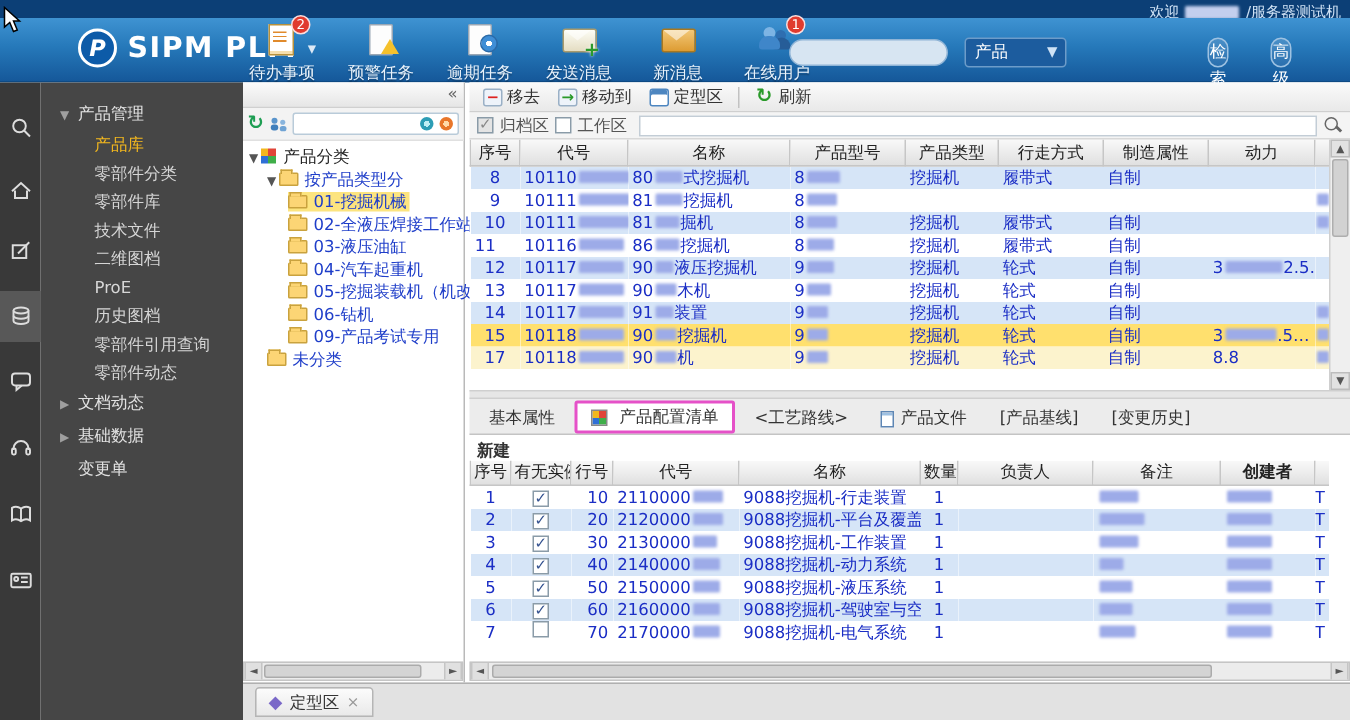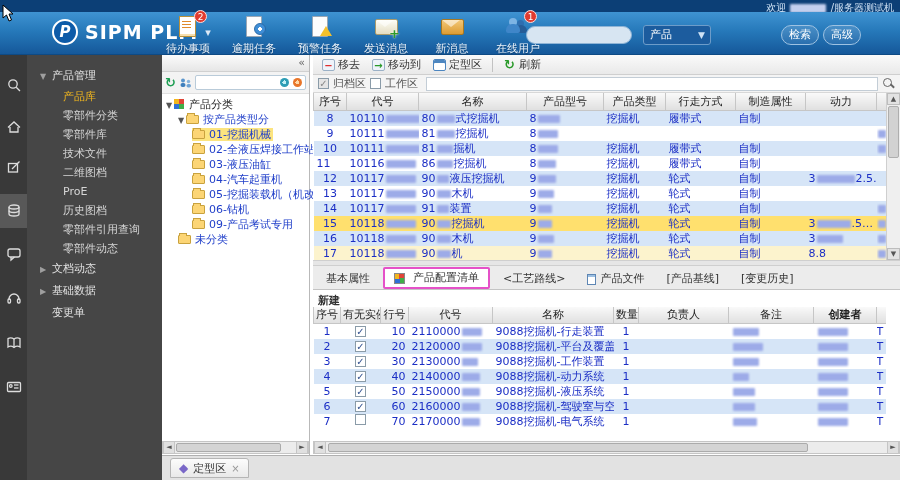--- a/index.html
+++ b/index.html
@@ -44,21 +44,21 @@
   .ti-users::before{content:"";position:absolute;left:3px;top:3px;width:8px;height:8px;border-radius:50%;background:#7db4e4}
   .ti-users::after{content:"";position:absolute;left:0px;top:9px;width:14px;height:9px;border-radius:6px 6px 2px 2px;background:#3f86c9}
   .ti-users .u2{position:absolute;left:11px;top:5px;width:7px;height:7px;border-radius:50%;background:#2e6eb0}
   .ti-users .u3{position:absolute;left:9px;top:10px;width:12px;height:8px;border-radius:6px 6px 2px 2px;background:#265d98}
   .search-cluster{position:absolute;right:3px;top:12px;height:30px}
   .search-input{position:absolute;right:265px;top:2px;width:106px;height:18px;border:1px solid #8fb4d6;border-radius:10px;
       background:#d7e5f2;outline:none;padding:0 8px;font-size:11px}
   .cat-pill{position:absolute;right:186px;top:1px;width:68px;height:20px;background:#1c5c9e;border:1px solid #6d9cc9;
       border-radius:3px;color:#fff;line-height:18px;padding:0 6px;cursor:pointer}
   .pill-caret{position:absolute;right:5px;top:0;font-size:9px;color:#cfe2f5}
-  .pill-btn{position:absolute;top:1px;width:38px;height:20px;border:1px solid #9ec2e2;border-radius:10px;color:#fff;
+  .pill-btn{position:absolute;top:1px;width:14px;height:20px;border:1px solid #9ec2e2;border-radius:10px;color:#fff;
       text-align:center;line-height:18px;cursor:pointer;background:linear-gradient(180deg,#4a90c8,#2a6fae)}
   .pill-btn.b1{right:78px}.pill-btn.b2{right:36px}
 
   
   .iconstrip{position:absolute;left:0;top:55px;width:27px;height:425px;background:#393939}
   .rail-ico{position:absolute;left:0;width:27px;height:34px;display:flex;align-items:center;justify-content:center;cursor:pointer}
   .rail-ico.active{background:#585858}
   .sidemenu{position:absolute;left:27px;top:55px;width:135px;height:425px;background:#464646;padding-top:10px}
   .mrow{height:19px;line-height:19px;color:#d6d6d6;padding-left:36px;cursor:pointer;white-space:nowrap;overflow:hidden}
   .mrow.group{height:22px;line-height:22px;padding-left:13px;color:#e2e2e2}
@@ -169,22 +169,22 @@
   </div>
 
   <div class="topmain">
     <div class="logo">
       <span class="logo-circle">P</span>
       <span class="logo-text">SIPM PLM</span>
       <span class="logo-caret">▾</span>
     </div>
     <div id="top-tools" class="top-tools">
         <div class="tool"><span class="ti ti-clipboard"><span class="badge">2</span></span><div class="tool-lb">待办事项</div></div>
+        <div class="tool"><span class="ti ti-doc-warning"></span><div class="tool-lb">预警任务</div></div>
         <div class="tool"><span class="ti ti-doc-clock"></span><div class="tool-lb">逾期任务</div></div>
-        <div class="tool"><span class="ti ti-doc-warning"></span><div class="tool-lb">预警任务</div></div>
         <div class="tool"><span class="ti ti-mail-send"><span class="plus">+</span></span><div class="tool-lb">发送消息</div></div>
         <div class="tool"><span class="ti ti-mail-new"></span><div class="tool-lb">新消息</div></div>
         <div class="tool"><span class="ti ti-users"><span class="u2"></span><span class="u3"></span><span class="badge">1</span></span><div class="tool-lb">在线用户</div></div>
       </div>
     <div class="search-cluster">
       <input class="search-input" style="">
       <div class="cat-pill">
         <span>产品</span>
         <span class="pill-caret">▼</span>
       </div>
@@ -431,31 +431,20 @@
             </tr>
             <tr class="sel">
               <td class="num" style="text-align: center;">15</td>
               <td class="lk"><span class="seg">10118</span><span class="rd" style="width: 30px;"></span></td>
               <td class="lk"><span class="seg">90</span><span class="rd" style="width: 14px;"></span><span class="seg">挖掘机</span></td>
               <td class="lk"><span class="seg">9</span><span class="rd" style="width: 14px;"></span></td>
               <td class="lk">挖掘机</td>
               <td class="lk">轮式</td>
               <td class="lk">自制</td>
               <td class="lk"><span class="seg">3</span><span class="rd" style="width: 34px;"></span><span class="seg">.5…</span></td>
-              <td class="lk" style="padding: 0px;"><span class="rd" style="width: 8px;"></span></td>
-            </tr>
-            <tr class="alt">
-              <td class="num" style="text-align: center;">16</td>
-              <td class="lk"><span class="seg">10118</span><span class="rd" style="width: 30px;"></span></td>
-              <td class="lk"><span class="seg">90</span><span class="rd" style="width: 14px;"></span><span class="seg">木机</span></td>
-              <td class="lk"><span class="seg">9</span><span class="rd" style="width: 16px;"></span></td>
-              <td class="lk">挖掘机</td>
-              <td class="lk">轮式</td>
-              <td class="lk">自制</td>
-              <td class="lk"><span class="seg">3</span><span class="rd" style="width: 26px;"></span></td>
               <td class="lk" style="padding: 0px;"><span class="rd" style="width: 8px;"></span></td>
             </tr>
             <tr class="pale">
               <td class="num" style="text-align: center;">17</td>
               <td class="lk"><span class="seg">10118</span><span class="rd" style="width: 30px;"></span></td>
               <td class="lk"><span class="seg">90</span><span class="rd" style="width: 14px;"></span><span class="seg">机</span></td>
               <td class="lk"><span class="seg">9</span><span class="rd" style="width: 14px;"></span></td>
               <td class="lk">挖掘机</td>
               <td class="lk">轮式</td>
               <td class="lk">自制</td>

